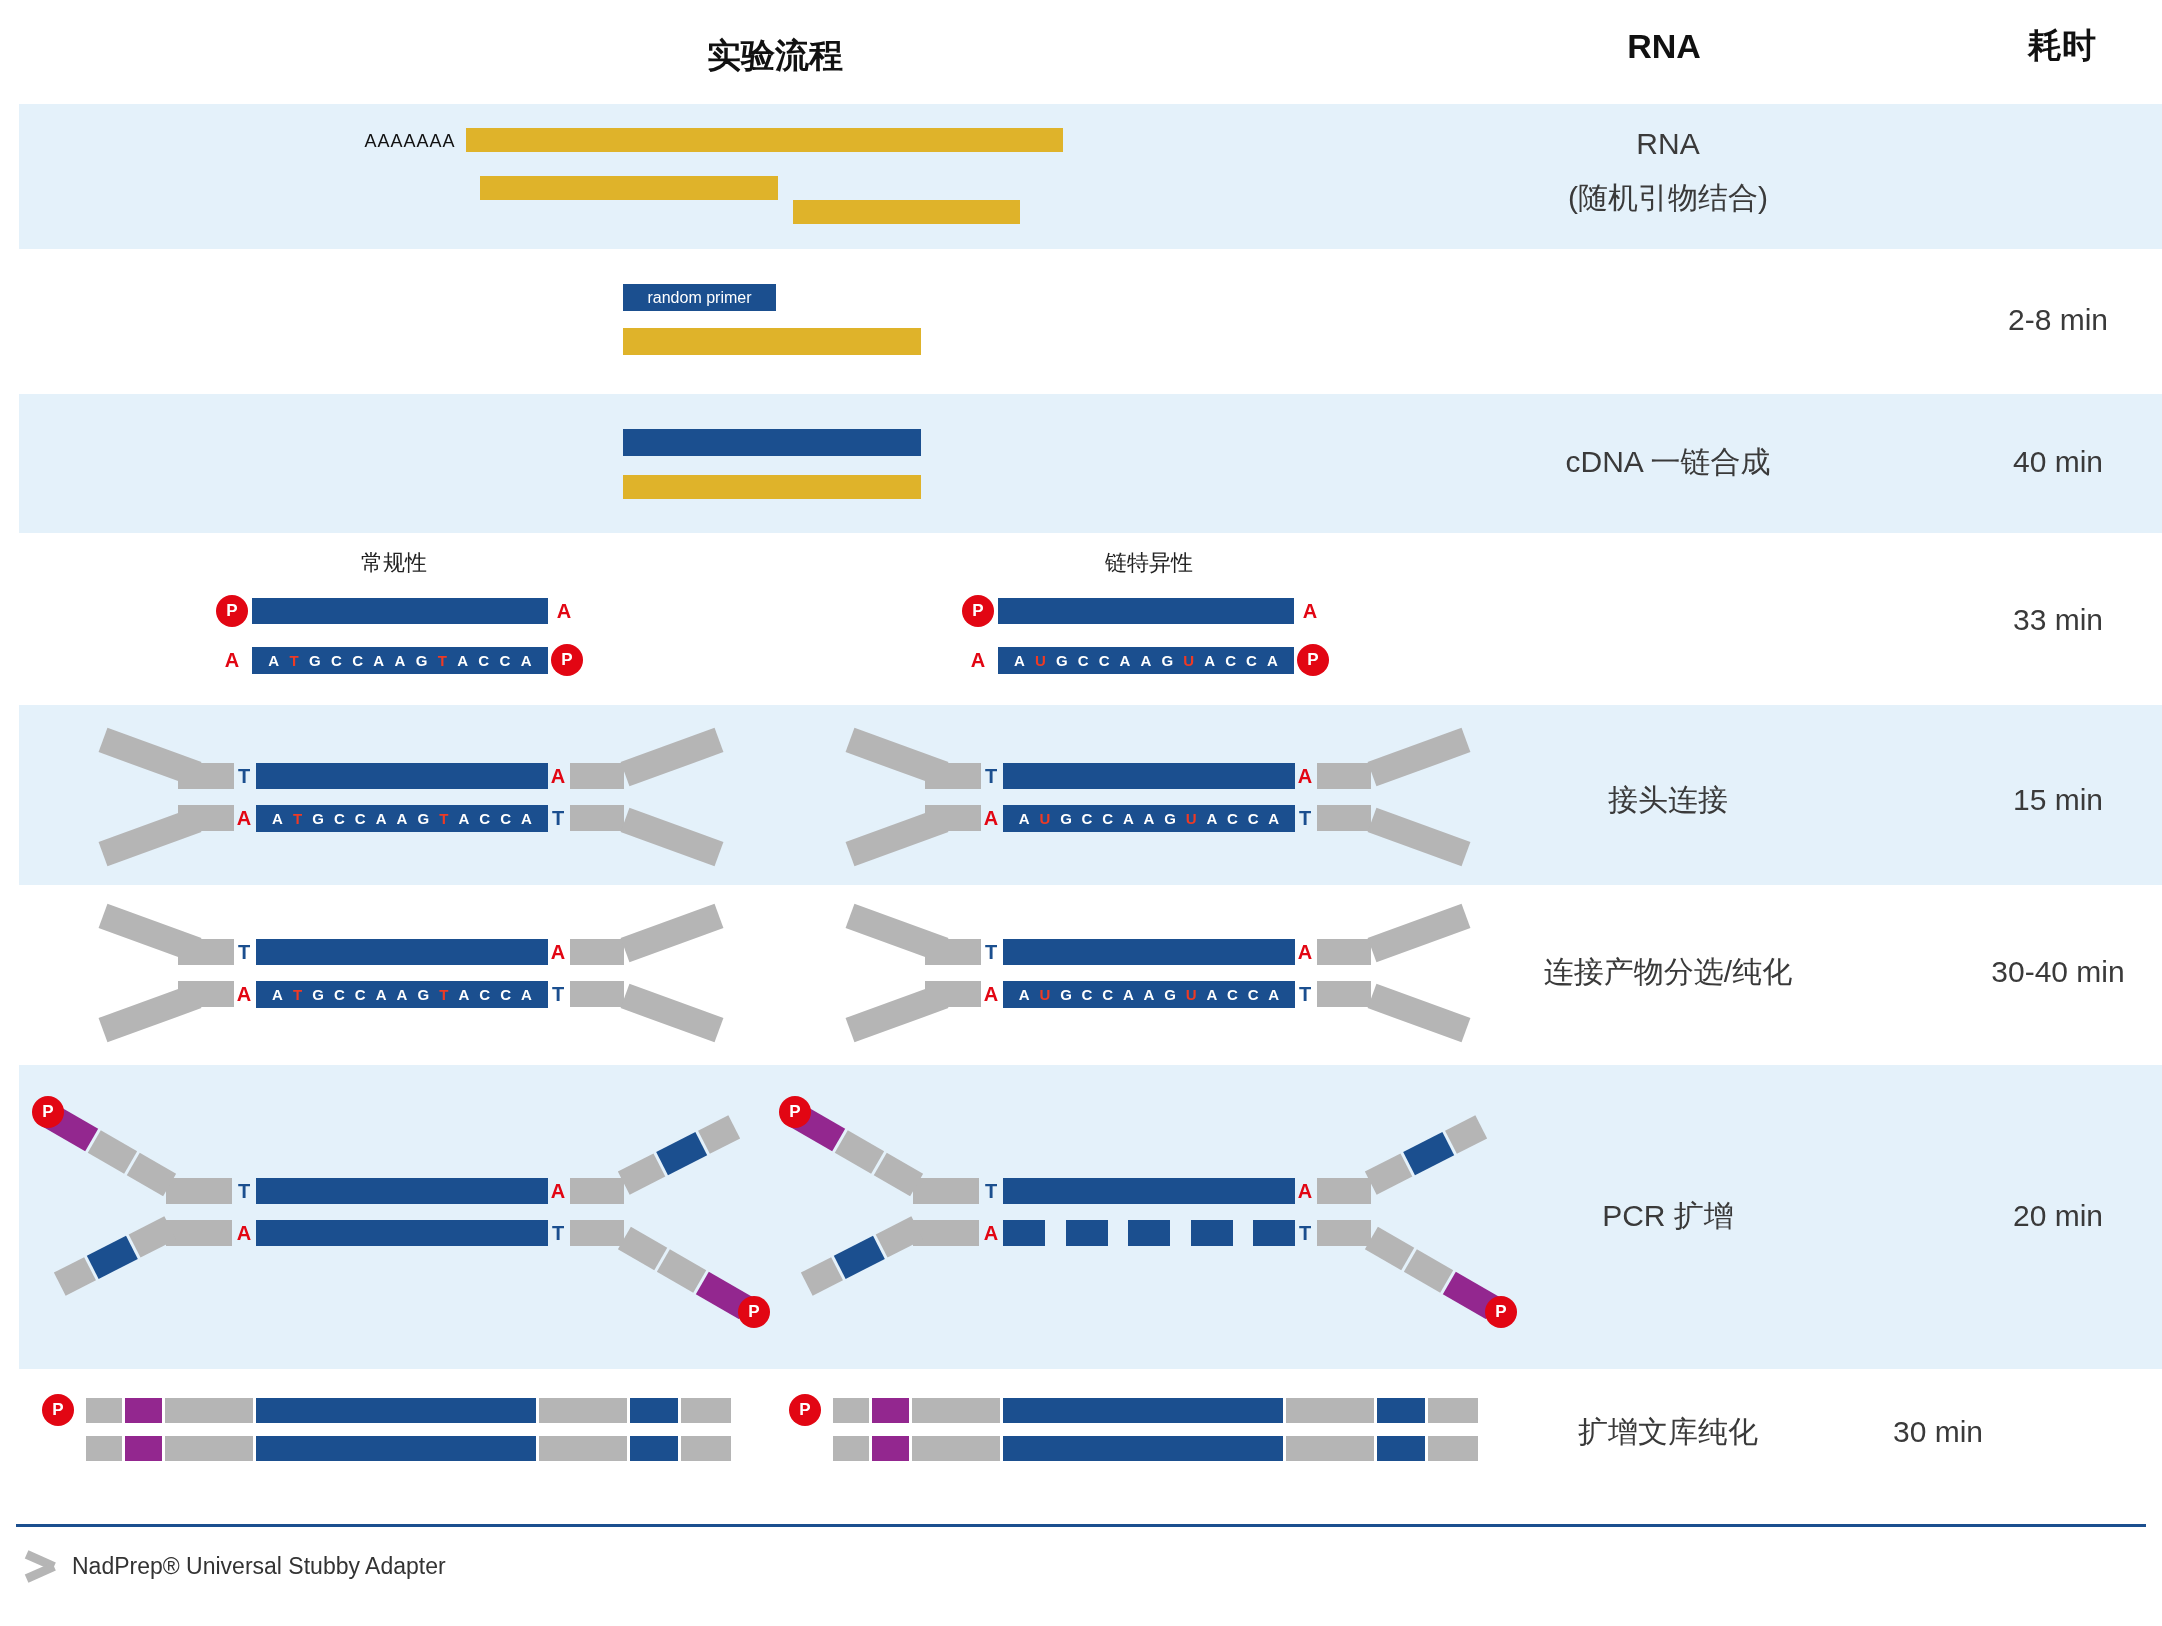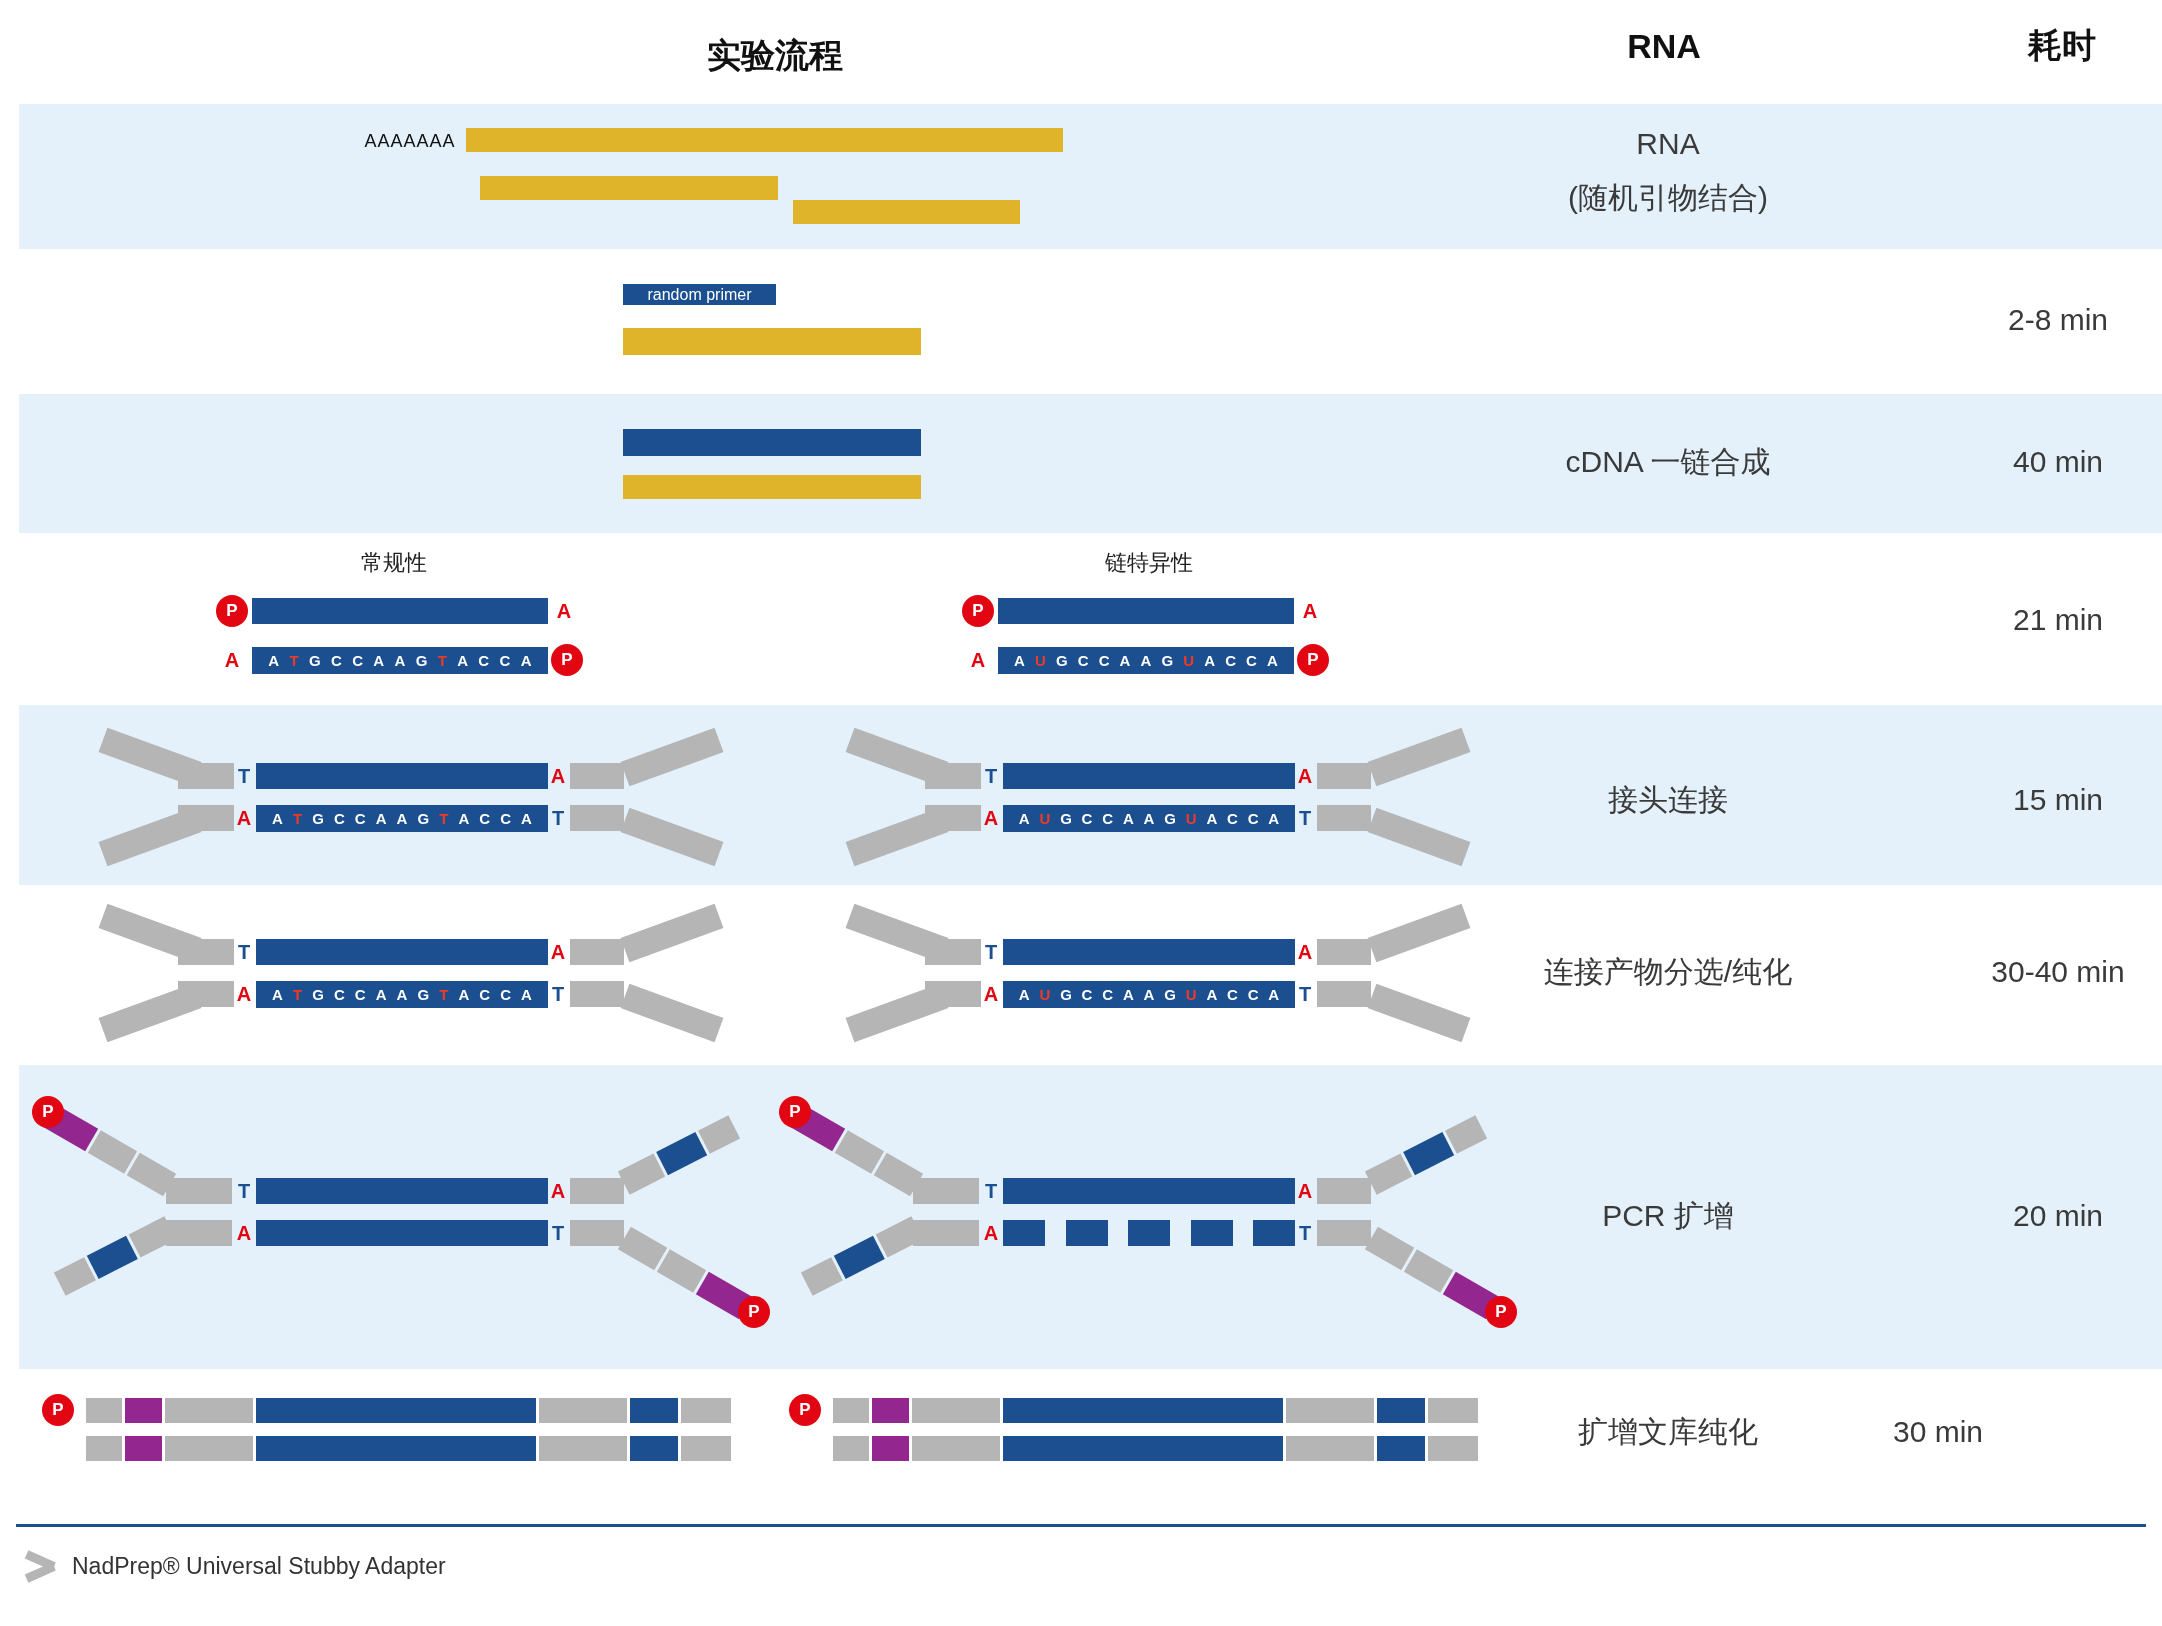--- a/index.html
+++ b/index.html
@@ -50,21 +50,21 @@
 
   <div class="hdr" style="left:775px;top:56px">实验流程</div>
   <div class="hdr" style="left:1664px;top:46px">RNA</div>
   <div class="hdr" style="left:2062px;top:46px">耗时</div>
 
   <div class="polya" style="left:410px;top:141px">AAAAAAA</div>
   <div class="bar y" style="left:466px;top:128px;width:597px;height:24px"></div>
   <div class="bar y" style="left:480px;top:176px;width:298px;height:24px"></div>
   <div class="bar y" style="left:793px;top:200px;width:227px;height:24px"></div>
 
-  <div class="primerbox" style="left:623px;top:284px;width:153px;height:21px">random primer</div>
+  <div class="primerbox" style="left:623px;top:284px;width:153px;height:27px">random primer</div>
   <div class="bar y" style="left:623px;top:328px;width:298px;height:27px"></div>
 
   <div class="bar n" style="left:623px;top:429px;width:298px;height:27px"></div>
   <div class="bar y" style="left:623px;top:475px;width:298px;height:24px"></div>
 
   <div class="sublabel" style="left:394px;top:563px">常规性</div>
   <div class="sublabel" style="left:1149px;top:563px">链特异性</div>
 
   <div class="pcircle" style="left:216px;top:595px">P</div>
   <div class="bar n" style="left:252px;top:598px;width:296px"></div>
@@ -110,21 +110,21 @@
 
   <div class="rowlabel" style="left:1668px;top:144px">RNA</div>
   <div class="rowlabel" style="left:1668px;top:198px">(随机引物结合)</div>
   <div class="rowtime" style="left:2058px;top:171px"></div>
 
   <div class="rowtime" style="left:2058px;top:320px">2-8 min</div>
 
   <div class="rowlabel" style="left:1668px;top:462px">cDNA 一链合成</div>
   <div class="rowtime" style="left:2058px;top:462px">40 min</div>
 
-  <div class="rowtime" style="left:2058px;top:620px">21 min</div>
+  <div class="rowtime" style="left:2058px;top:620px">33 min</div>
 
   <div class="rowlabel" style="left:1668px;top:800px">接头连接</div>
   <div class="rowtime" style="left:2058px;top:800px">15 min</div>
 
   <div class="rowlabel" style="left:1668px;top:972px">连接产物分选/纯化</div>
   <div class="rowtime" style="left:2058px;top:972px">30-40 min</div>
 
   <div class="rowlabel" style="left:1668px;top:1216px">PCR 扩增</div>
   <div class="rowtime" style="left:2058px;top:1216px">20 min</div>
 

